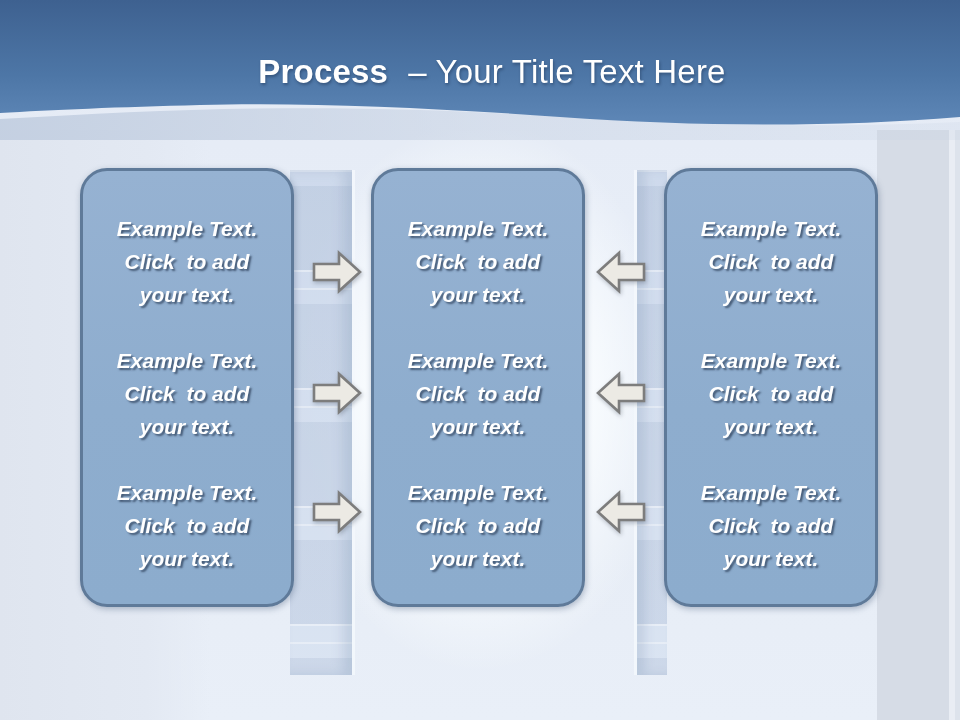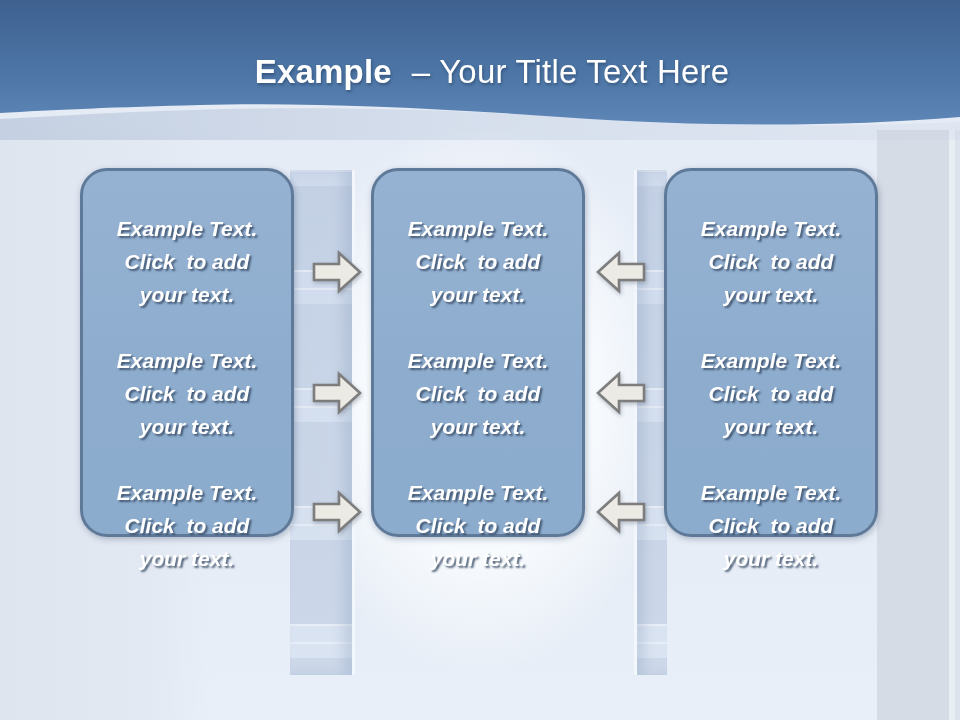--- a/index.html
+++ b/index.html
@@ -37,21 +37,21 @@
     transform:translateX(12px);
     color:#ffffff; font-size:33px; line-height:40px;
     text-shadow:1px 2px 3px rgba(25,45,75,.45);
     letter-spacing:.2px;
   }
   .title .emph { font-weight:bold; }
   .title .rest { font-weight:normal; margin-left:20px; }
 
   
   .panel {
-    position:absolute; top:168px; width:214px; height:369px; box-sizing:border-box;
+    position:absolute; top:168px; width:214px; height:439px; box-sizing:border-box;
     background:linear-gradient(180deg,#96b2d2 0%, #8eadce 55%, #8caccd 100%);
     border:3px solid #5f7a99; border-radius:27px;
     box-shadow:1px 2px 6px rgba(75,95,125,.4);
   }
   .panel.col-left   { left:80px;  }
   .panel.col-center { left:371px; }
   .panel.col-right  { left:664px; }
   .panel-inner { padding-top:41px; display:flex; flex-direction:column; gap:33px; }
   .tblock { }
   .tline {
@@ -91,21 +91,21 @@
         <linearGradient id="bandg" gradientUnits="userSpaceOnUse" x1="0" y1="0" x2="960" y2="0">
           <stop offset="0" stop-color="#c3cfe1" stop-opacity="0.95"></stop>
           <stop offset="0.5" stop-color="#c3cfe1" stop-opacity="0.45"></stop>
           <stop offset="1" stop-color="#c3cfe1" stop-opacity="0.2"></stop>
         </linearGradient>
       </defs>
       <path d="M0,119 C140,111 260,105 420,110 C600,116 740,132 960,122 L960,140 L0,140 Z" fill="url(#bandg)"></path>
       <path d="M0,0 H960 V117 C840,127 700,127 560,117 C420,107 300,102 200,105 C120,107 50,110 0,113 Z" fill="url(#hg)"></path>
     </svg>
     <div class="title">
-      <span class="emph">Example</span><span class="rest">– Your Title Text Here</span>
+      <span class="emph">Process</span><span class="rest">– Your Title Text Here</span>
     </div>
   </div>
 
   <div class="panel col-left">
     <div class="panel-inner">
       <div class="tblock">
         <span class="tline">Example Text.</span>
         <span class="tline">Click  to add</span>
         <span class="tline">your text.</span>
       </div>

